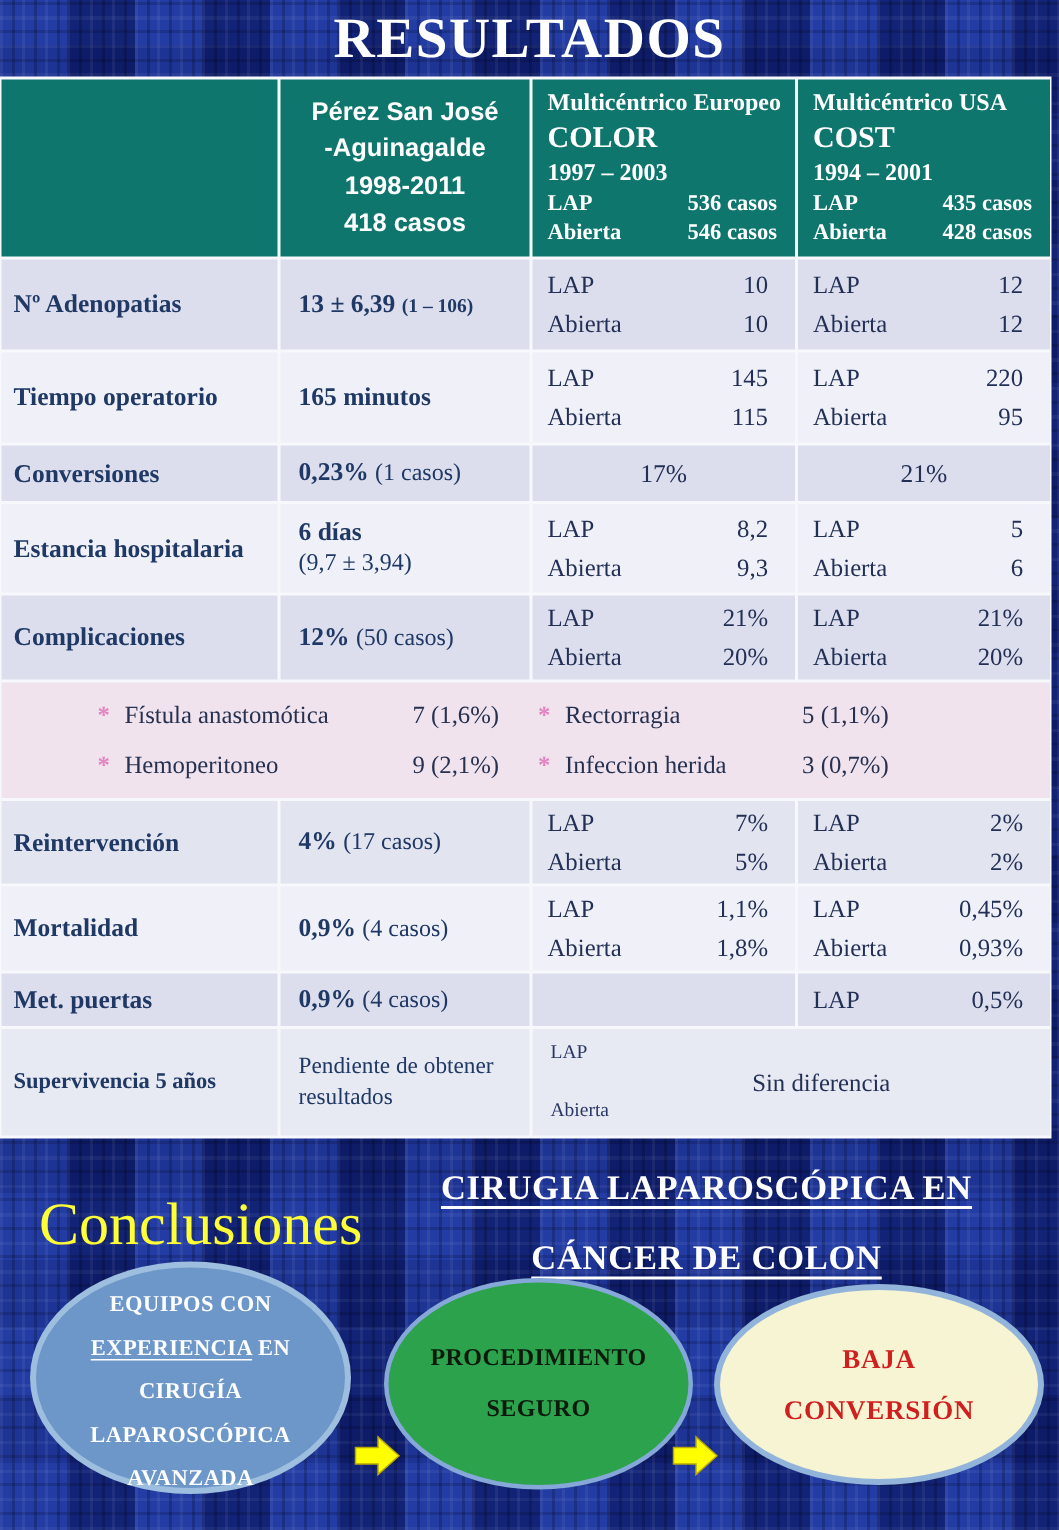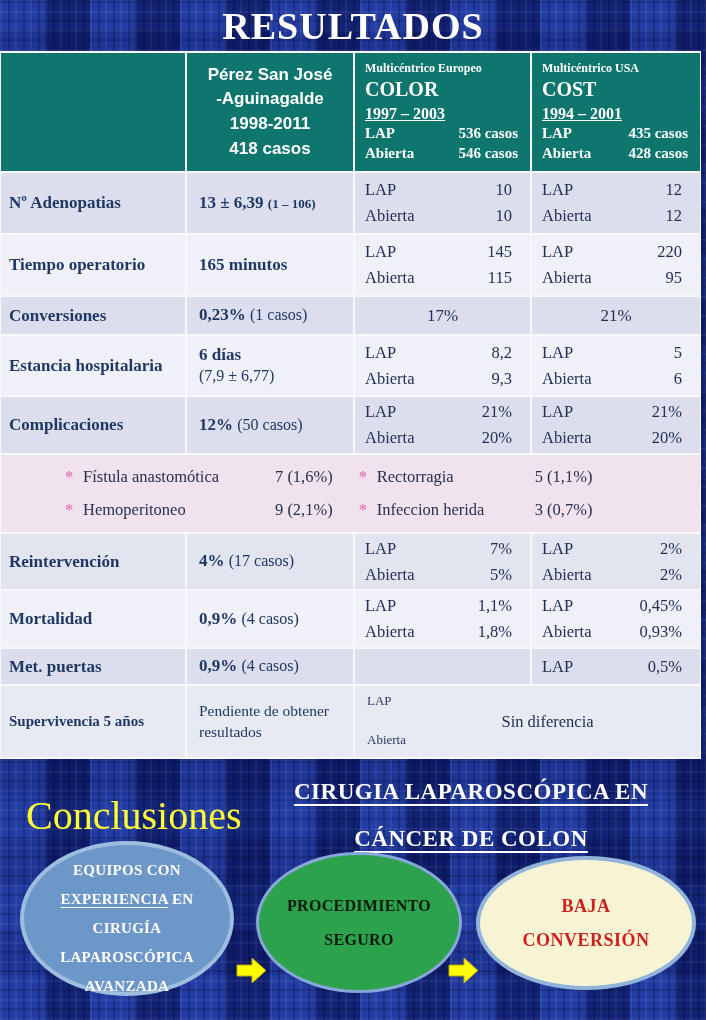--- a/index.html
+++ b/index.html
@@ -36,23 +36,23 @@
   .bg-hdr{ background:#0f766e; color:#ffffff; }
   .bg-dark{ background:#dcdeee; }
   .bg-light{ background:#eff0f8; }
   .bg-med{ background:#e2e4f0; }
   .bg-med2{ background:#e8eaf3; }
   .bg-pink{ background:#f0e3ee; }
 
   .hdr-study{ font-family:"Liberation Sans", sans-serif; font-weight:bold;
     font-size:17px; text-align:center; line-height:1.45; }
   .hdr-trial{ padding:6px 8px 6px 10px; font-weight:bold; line-height:1.32; }
-  .trial-name{ font-size:12px; }
+  .trial-name{ font-size:16px; }
   .trial-code{ font-size:20px; }
-  .trial-years{ font-size:16px;text-decoration:underline; }
+  .trial-years{ font-size:16px; }
   .trial-arm{ display:flex; justify-content:space-between; font-size:15px; padding-right:4px; }
 
   .label-cell{ padding-left:8px; font-weight:bold; font-size:17px; line-height:1.25; }
   .label-sm{ font-size:15px; }
   .value-cell{ padding-left:12px; font-size:17px; line-height:1.3; }
   .v-bold{ font-weight:bold; }
   .v-note{ font-weight:normal; font-size:16px; }
   .v-note-sm{ font-weight:bold; font-size:13px; }
   .note-block{ display:block; }
   .v-plain{ font-weight:normal; font-size:15.5px; line-height:1.35; }
@@ -214,21 +214,21 @@
   <div class="cell bg-dark center-cell">
     <span>17%</span>
   </div>
   <div class="cell bg-dark center-cell">
     <span>21%</span>
   </div>
 
   <div class="cell bg-light label-cell">Estancia hospitalaria</div>
   <div class="cell bg-light value-cell">
     <div><span class="v-bold">6  días</span>
-    <span class="v-note note-block">(7,9 ± 6,77)</span></div>
+    <span class="v-note note-block">(9,7 ± 3,94)</span></div>
   </div>
   <div class="cell bg-light arm-cell">
     <div class="arm-row">
         <span>LAP</span>
         <span>8,2</span>
       </div>
     <div class="arm-row">
         <span>Abierta</span>
         <span>9,3</span>
       </div>

